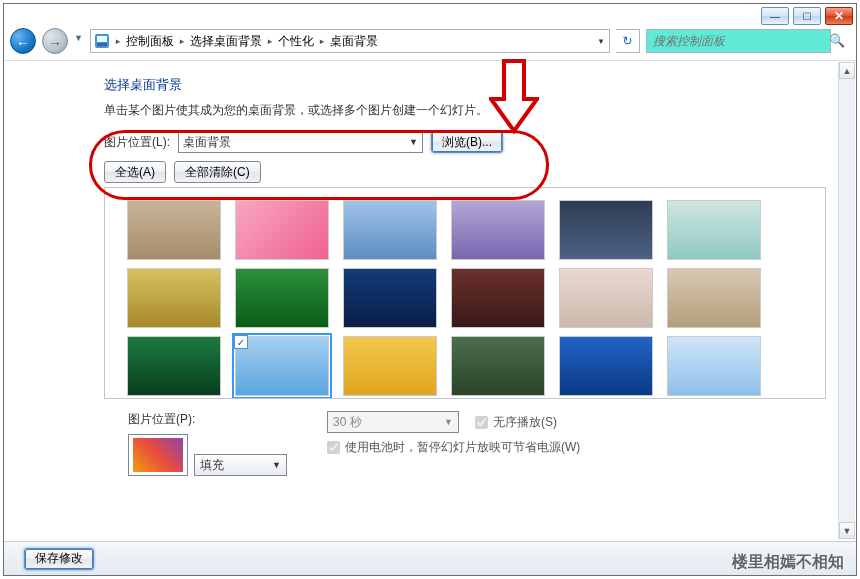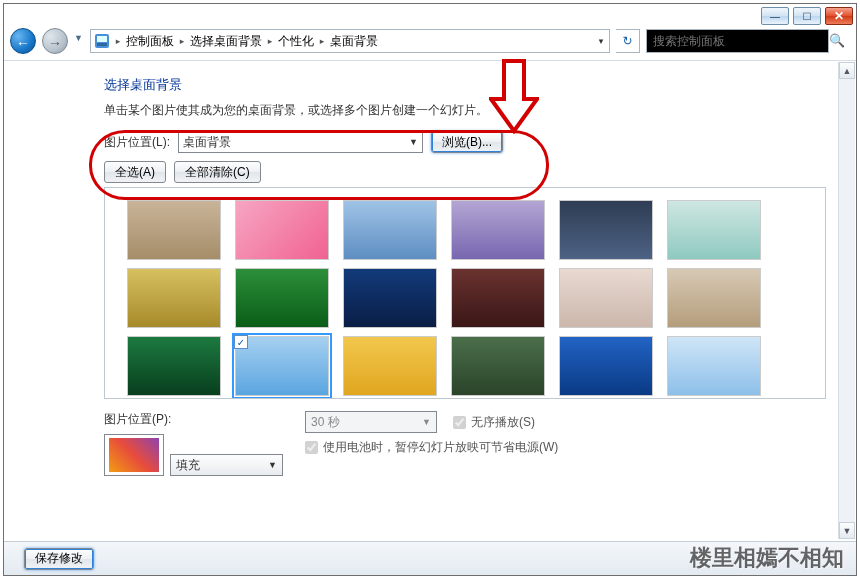--- a/index.html
+++ b/index.html
@@ -20,21 +20,21 @@
   .nav-arrow.fwd  { background: radial-gradient(circle at 30% 30%, #dfe6ec, #b8c3cd 60%, #8d99a5); border: 1px solid #7e8a95; color: #555; }
   .nav-drop { width: 10px; height: 16px; color: #4a6b87; font-size: 9px; }
 
   .address { flex: 0 0 520px; height: 24px; border: 1px solid #a9b5c1; background: #fff; display: flex; align-items: center; font-size: 12px; }
   .addr-icon { width: 22px; height: 22px; display: flex; align-items: center; justify-content: center; }
   .crumb { padding: 0 3px; cursor: pointer; }
   .crumb-sep { width: 10px; text-align: center; color: #555; font-size: 9px; }
   .address .end-drop { margin-left: auto; width: 16px; text-align: center; color: #333; font-size: 9px; }
   .refresh-box { width: 24px; height: 24px; border: 1px solid #a9b5c1; border-left: none; display: flex; align-items: center; justify-content: center; color: #1860a8; font-size: 12px; cursor: pointer; }
 
-  .search-input { flex: 1; height: 24px; border: 1px solid #a9b5c1; padding: 2px 20px 2px 6px; font-size: 12px; color: #777; background: #000000; }
+  .search-input { flex: 1; height: 24px; border: 1px solid #a9b5c1; padding: 2px 20px 2px 6px; font-size: 12px; color: #777; font-style: italic; background: #5eead4; }
   .search-wrap { position: relative; flex: 1; }
   .search-icon { position: absolute; right: 4px; top: 4px; font-size: 13px; color: #2c6aa0; }
 
   .divider { position: absolute; top: 56px; left: 0; right: 0; height: 1px; background: #d6dde4; }
 
   
   .content { position: absolute; top: 62px; left: 0; right: 0; bottom: 36px; overflow: hidden; padding: 10px 30px 10px 100px; font-size: 12px; color: #333; }
   .annot-arrow { position: absolute; left: 485px; top: 55px; z-index: 20; }
   .annot-arrow svg { display: block; }
 
@@ -51,39 +51,39 @@
   .btn.focus { box-shadow: 0 0 0 1px #2e82d8 inset, 0 0 3px #60a8ef; }
 
   .row2 { display: flex; gap: 8px; margin-bottom: 4px; }
 
   .thumb-area { border: 1px solid #bfc7d1; border-top: 1px solid #bfc7d1; background: #fff; margin-top: 3px; height: 212px; overflow-y: scroll; padding: 8px 4px; }
   .thumb-row { display: flex; gap: 14px; padding: 4px 18px; }
   .thumb { width: 94px; height: 60px; background: #888; border: 1px solid #ccc; position: relative; }
   .thumb.sel { outline: 2px solid #3399ff; outline-offset: 1px; }
   .check { position: absolute; left: -2px; top: -2px; width: 14px; height: 14px; background: #fff; border: 1px solid #5a8cc9; display: flex; align-items: center; justify-content: center; font-size: 10px; color: #1258a7; }
 
-  .lower { display: flex; gap: 22px; margin-top: 12px; }
+  .lower { display: flex; gap: 40px; margin-top: 12px; margin-left: 24px; }
   .pic-pos-box { width: 60px; height: 42px; border: 1px solid #828790; background: #fff; display: flex; align-items: center; justify-content: center; }
   .pic-pos-box .mini { width: 50px; height: 34px; background: linear-gradient(45deg,#f39c12,#e74c3c,#8e44ad); }
-  .pos-combo { height: 22px; border: 1px solid #828790; background: linear-gradient(#fdfdfd,#e8ecef); width: 113px; display: flex; align-items: center; padding: 0 5px; font-size: 12px; cursor: pointer; }
+  .pos-combo { height: 22px; border: 1px solid #828790; background: linear-gradient(#fdfdfd,#e8ecef); width: 93px; display: flex; align-items: center; padding: 0 5px; font-size: 12px; cursor: pointer; }
   .pos-combo .arr { margin-left: auto; font-size: 9px; }
   .chk-line { display: flex; align-items: center; gap: 5px; margin-top: 6px; font-size: 12px; color: #555; }
   .chk-line input { width: 13px; height: 13px; }
   .sec-label { font-size: 12px; margin-bottom: 6px; }
 
   
   .v-scroll { position: absolute; top: 58px; right: 1px; bottom: 36px; width: 17px; background: #eef1f5; border-left: 1px solid #d7dde4; }
   .v-scroll .up, .v-scroll .down { height: 17px; background: linear-gradient(#fdfdfd,#e4eaef); display: flex; align-items: center; justify-content: center; font-size: 9px; color: #556; border: 1px solid #c7d0d9; }
   .v-scroll .down { position: absolute; bottom: 0; left: 0; right: 0; }
 
   
   .bottombar { position: absolute; left: 0; right: 0; bottom: 0; height: 34px;
                background: linear-gradient(#f4f7fa,#e3eaf1); border-top: 1px solid #c7d0d9;
                display: flex; align-items: center; justify-content: flex-start; padding: 0 20px; gap: 10px; }
-  .overlay-text { position: absolute; right: 16px; bottom: 6px; font-size: 22px; font-weight: bold;
+  .overlay-text { position: absolute; right: 16px; bottom: 6px; font-size: 16px; font-weight: bold;
                   font-family: Liberation Sans, sans-serif; color: rgba(20,20,20,0.65);
                   text-shadow: 1px 1px 1px rgba(255,255,255,0.6); pointer-events: none; z-index: 40; }
 </style>
 </head>
 <body>
 
 <div class="frame">
   <div class="win-controls">
     <div class="win-btn">—</div>
     <div class="win-btn">☐</div>

